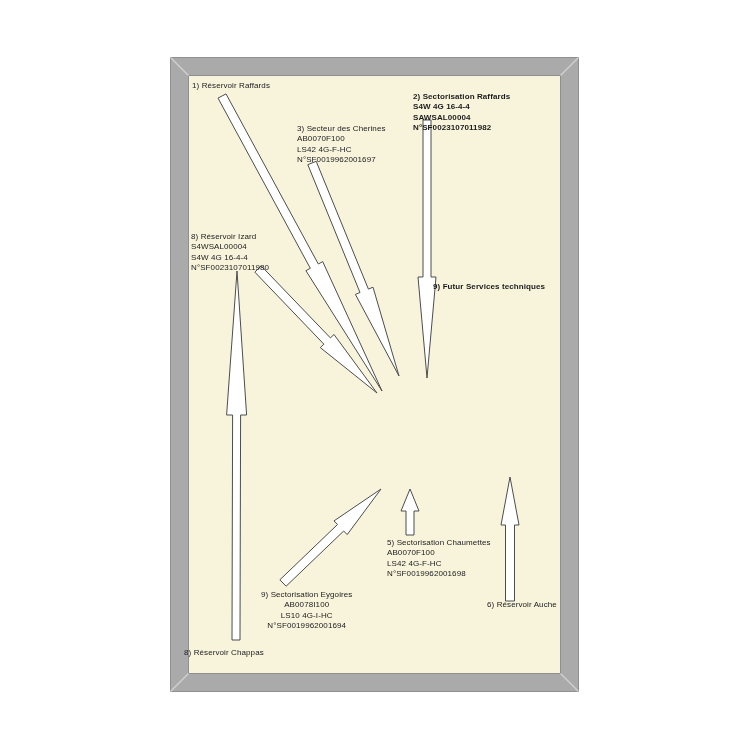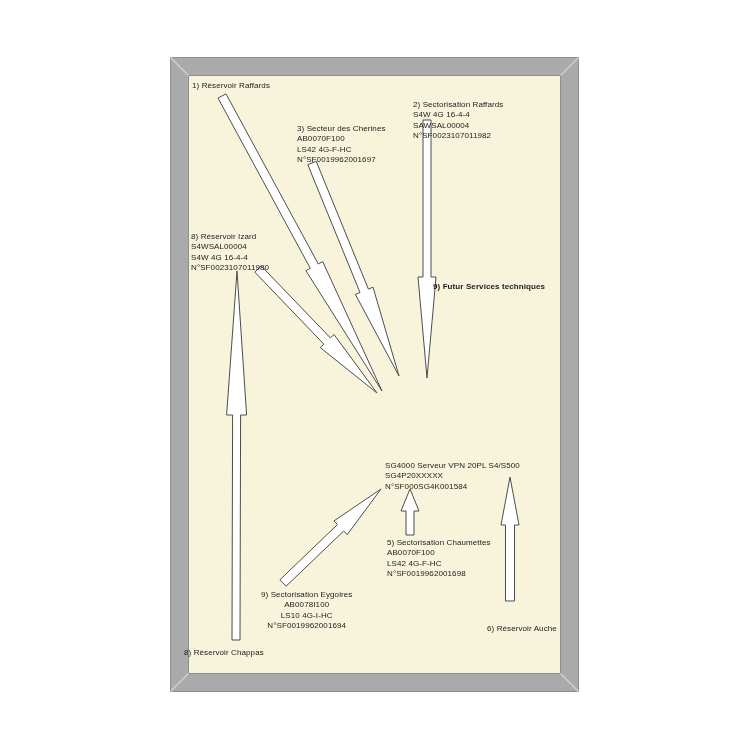--- a/index.html
+++ b/index.html
@@ -52,59 +52,54 @@
         <polygon points="286.1,586.2 343.7,531 347.2,534.6 381,489 334,520.9 337.5,524.5 279.9,579.8" class="arrow"></polygon>
         <polygon points="414,535 414,511 419,511 410,489 401,511 406,511 406,535" class="arrow"></polygon>
         <polygon points="514.5,601 514.5,525 519,525 510,477 501,525 505.5,525 505.5,601" class="arrow"></polygon>
       </g>
   </svg>
 
   <div id="labels">
     <div class="label" style="left: 192px; top: 81px;">
         <div>1) Réservoir Raffards</div>
       </div>
-    <div class="label" style="left: 413px; top: 100px;">
+    <div class="label" style="left: 413px; top: 92px; font-weight: bold;">
         <div>2) Sectorisation Raffards</div>
         <div>S4W 4G 16-4-4</div>
         <div>SAWSAL00004</div>
         <div>N°SF0023107011982</div>
       </div>
     <div class="label" style="left: 297px; top: 124px;">
         <div>3) Secteur des Cherines</div>
         <div>AB0070F100</div>
         <div>LS42 4G-F-HC</div>
         <div>N°SF0019962001697</div>
       </div>
     <div class="label" style="left: 191px; top: 232px;">
         <div>8) Réservoir Izard</div>
         <div>S4WSAL00004</div>
         <div>S4W 4G 16-4-4</div>
         <div>N°SF0023107011980</div>
       </div>
     <div class="label" style="left: 433px; top: 282px; font-weight: bold;">
         <div>9) Futur Services techniques</div>
       </div>
-    <div class="label" style="left: 385px; top: 461px;">
-        <div>SG4000 Serveur VPN 20PL S4/S500</div>
-        <div>SG4P20XXXXX</div>
-        <div>N°SF000SG4K001584</div>
-      </div>
     <div class="label" style="left: 372px; top: 538px; margin-left: 15px;">
         <div>5) Sectorisation Chaumettes</div>
         <div>AB0070F100</div>
         <div>LS42 4G-F-HC</div>
         <div>N°SF0019962001698</div>
       </div>
     <div class="label" style="left: 261px; top: 590px; text-align: center;">
         <div>9) Sectorisation Eygoires</div>
         <div>AB0078I100</div>
         <div>LS10 4G-I-HC</div>
         <div>N°SF0019962001694</div>
       </div>
-    <div class="label" style="left: 487px; top: 624px;">
+    <div class="label" style="left: 487px; top: 600px;">
         <div>6) Réservoir Auche</div>
       </div>
     <div class="label" style="left: 184px; top: 648px;">
         <div>8) Réservoir Chappas</div>
       </div>
 
     <div class="watermark" style="left:523px;top:728px;">www.archifacile.fr</div>
   </div>
 
 </div>

